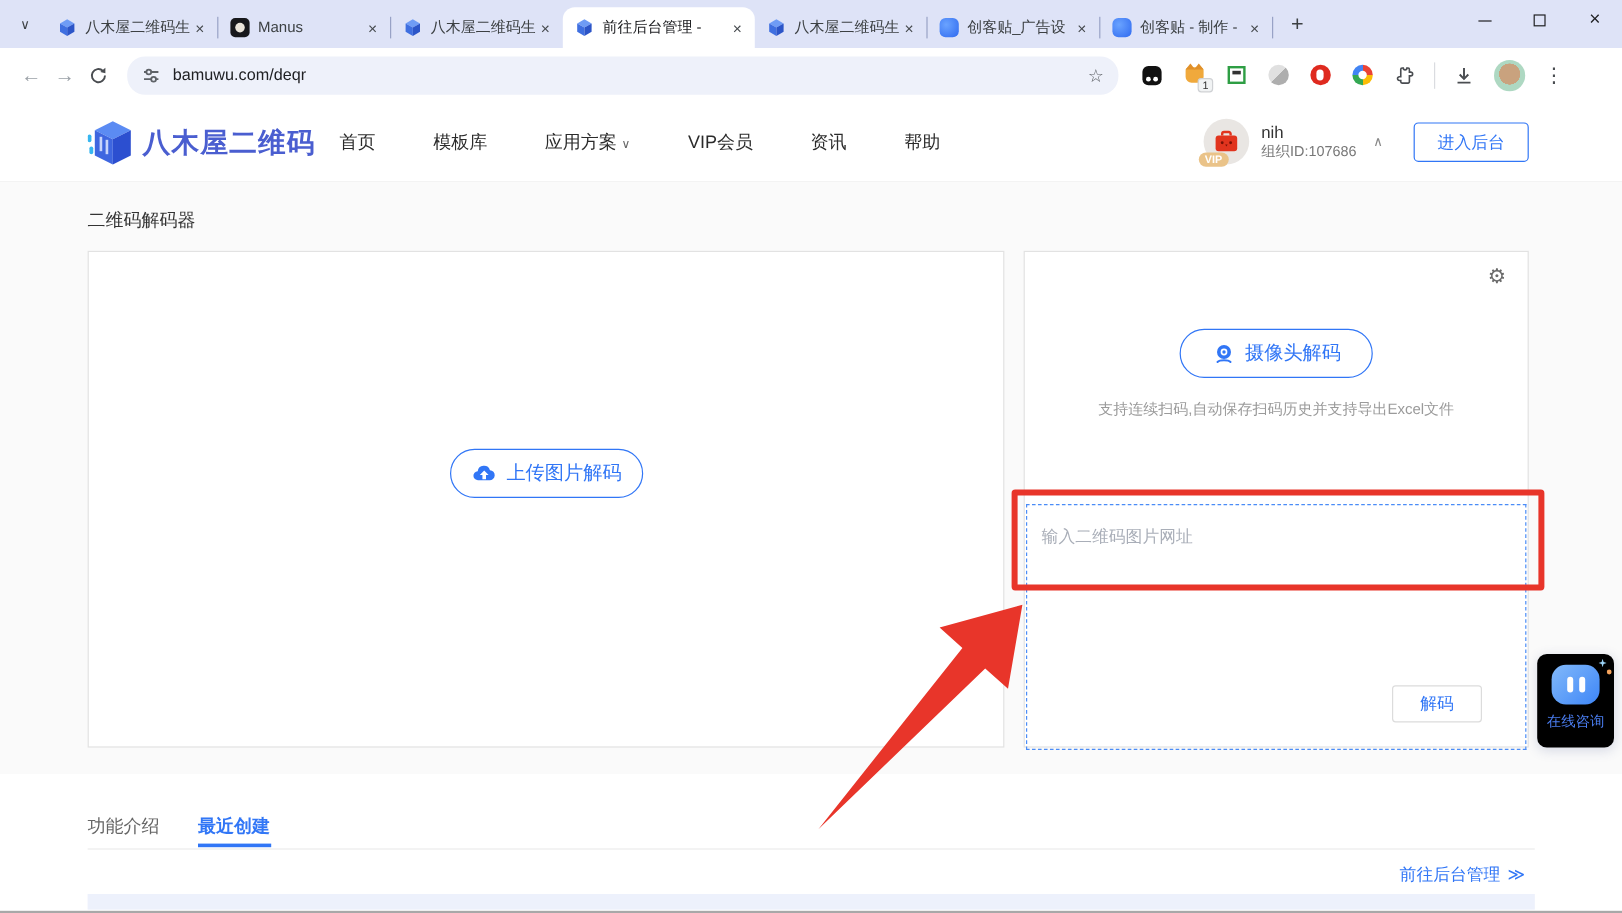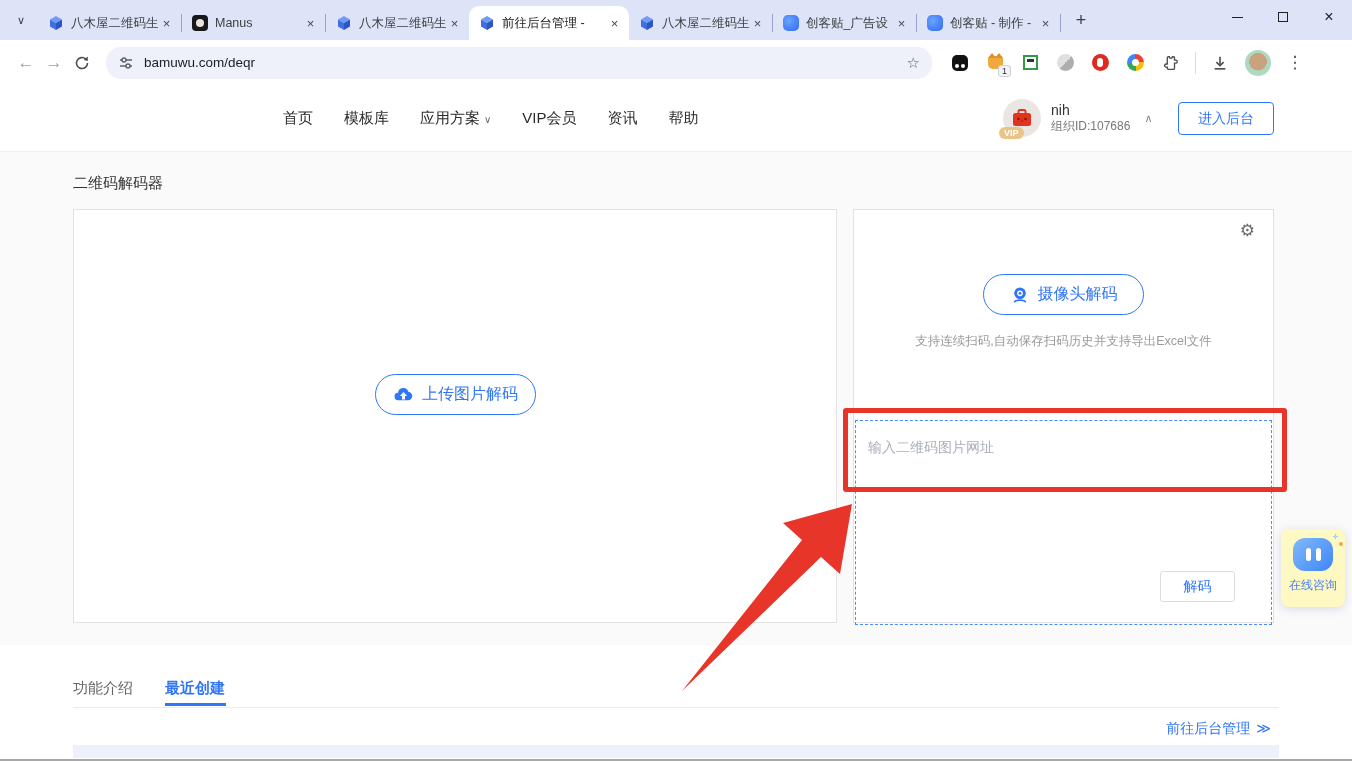--- a/index.html
+++ b/index.html
@@ -53,21 +53,21 @@
   .ext-chrome::after { content:""; position:absolute; left:5px; top:5px; width:7px; height:7px; border-radius:50%; background:#fff; }
   .tb-sep { width:1px; height:22px; background:#dadce0; margin-left:15px; flex:none; }
   .dl-icon { margin-left:14px; }
   .avatar-browser { width:26px; height:26px; border-radius:50%; margin-left:15px; background:radial-gradient(circle at 50% 45%, #c9a27e 0 45%, #aed8c2 46%); flex:none; }
   .kebab { margin-left:12px; font-size:17px; color:#4a4d51; width:24px; text-align:center; }
 
   
   .site-header { position:absolute; top:85px; left:0; width:100%; height:67px; background:#fff; border-bottom:1px solid #f0f0f0; }
   .logo { position:absolute; left:73px; top:14px; display:flex; align-items:center; }
   .logo-text { margin-left:8px; font-size:23px; font-weight:bold; color:#4a5ed0; letter-spacing:1px; }
-  .main-nav { position:absolute; left:283px; top:0; height:66px; display:flex; align-items:center; gap:31px; }
+  .main-nav { position:absolute; left:283px; top:0; height:66px; display:flex; align-items:center; gap:48px; }
   .nav-item { font-size:15px; color:#2b2b2b; white-space:nowrap; }
   .nav-item .dd { font-size:10px; color:#666; margin-left:4px; }
   .user-area { position:absolute; left:1003px; top:0; height:66px; display:flex; align-items:center; }
   .user-avatar { position:relative; width:38px; height:38px; border-radius:50%; background:#e9e6e3; display:flex; align-items:center; justify-content:center; }
   .vip-badge { position:absolute; left:-4px; bottom:-2px; background:#eac389; color:#fff; font-size:9px; font-weight:bold; padding:1px 5px; border-radius:8px; }
   .user-meta { margin-left:10px; line-height:1.25; }
   .user-name { font-size:14px; color:#333; }
   .user-org { font-size:12px; color:#777; }
   .user-caret { margin-left:14px; font-size:11px; color:#888; }
   .backend-btn { position:absolute; left:1178px; top:17px; width:96px; height:33px; border:1px solid #3176f6; border-radius:4px; background:#fff; color:#3176f6; font-size:14px; display:flex; align-items:center; justify-content:center; }
@@ -87,21 +87,21 @@
   .hint-right { top:123px; font-size:12.5px; }
   .gear { position:absolute; right:18px; top:10px; font-size:17px; color:#6b6b6b; }
   .dashed-box { position:absolute; left:855px; top:268px; width:417px; height:205px; border:1px dashed #4a8cf7; background:transparent; }
   .url-input { position:absolute; left:12px; top:14px; width:385px; height:24px; border:none; background:transparent; outline:none; font-size:14px; color:#333; font-family:"Liberation Sans",sans-serif; }
   .url-input::placeholder { color:#a9aeb8; opacity:1; }
   .decode-btn { position:absolute; left:1160px; top:419px; width:75px; height:31px; background:#fff; border:1px solid #dcdcdc; border-radius:3px; color:#3176f6; font-size:14px; display:flex; align-items:center; justify-content:center; }
   .red-rect { position:absolute; left:843px; top:256px; width:444px; height:84px; border:5px solid #e8352a; border-radius:3px; z-index:8; pointer-events:none; }
   .arrow-overlay { position:absolute; left:0; top:-152px; width:1352px; height:761px; z-index:9; pointer-events:none; }
 
   
-  .chat-widget { position:absolute; left:1281px; top:377px; width:64px; height:78px; background:#fef9c3; border-radius:8px; box-shadow:0 2px 10px rgba(60,80,140,.18); z-index:7; }
+  .chat-widget { position:absolute; left:1281px; top:393px; width:64px; height:78px; background:#000000; border-radius:8px; box-shadow:0 2px 10px rgba(60,80,140,.18); z-index:7; }
   .chat-bot { position:relative; width:40px; height:33px; margin:9px auto 0; border-radius:12px; background:linear-gradient(135deg,#82b9fa,#3e86f7); display:flex; align-items:center; justify-content:center; gap:5px; }
   .chat-bot i { width:5px; height:13px; border-radius:3px; background:#fff; }
   .spark1 { position:absolute; right:6px; top:4px; width:7px; height:7px; background:#9ad2f6; clip-path:polygon(50% 0,62% 38%,100% 50%,62% 62%,50% 100%,38% 62%,0 50%,38% 38%); }
   .spark2 { position:absolute; right:2px; top:13px; width:4px; height:4px; border-radius:50%; background:#f5a35c; }
   .chat-label { margin-top:6px; text-align:center; font-size:12px; color:#4a7df0; }
 
   
   .bt-tab-inactive { position:absolute; left:73px; top:527px; font-size:15px; color:#666; }
   .bt-tab-active { position:absolute; left:165px; top:527px; font-size:15px; color:#3176f6; font-weight:bold; }
   .bt-underline { position:absolute; left:165px; top:551px; width:61px; height:3px; background:#3176f6; }
@@ -254,20 +254,32 @@
           <path d="M10 3v9"></path>
           <polyline points="6,9 10,13 14,9"></polyline>
           <path d="M4 16.5h12"></path>
         </svg>
     </div>
     <div class="avatar-browser"></div>
     <div class="kebab">⋮</div>
   </div>
 
   <div class="site-header">
+    <div class="logo">
+      <svg width="38" height="40" viewBox="0 0 38 40">
+        <rect x="0" y="13" width="3.2" height="6.5" rx="1.6" fill="#37b6f0"></rect>
+        <rect x="1.5" y="23" width="3.2" height="6.5" rx="1.6" fill="#37b6f0"></rect>
+        <polygon points="21,2 36,9.5 21,17 6,9.5" fill="#5b8bf3"></polygon>
+        <polygon points="6,9.5 21,17 21,38 6,30.5" fill="#3e66e0"></polygon>
+        <polygon points="36,9.5 21,17 21,38 36,30.5" fill="#2c4fd0"></polygon>
+        <rect x="10" y="15" width="2.2" height="12" fill="#dfe8ff" opacity="0.85"></rect>
+        <rect x="15" y="17.5" width="2.2" height="12" fill="#dfe8ff" opacity="0.85"></rect>
+      </svg>
+      <span class="logo-text">八木屋二维码</span>
+    </div>
     <div class="main-nav">
       <span class="nav-item">首页</span>
       <span class="nav-item">模板库</span>
       <span class="nav-item"><span>应用方案</span><span class="dd">∨</span></span>
       <span class="nav-item">VIP会员</span>
       <span class="nav-item">资讯</span>
       <span class="nav-item">帮助</span>
     </div>
     <div class="user-area">
       <div class="user-avatar">

